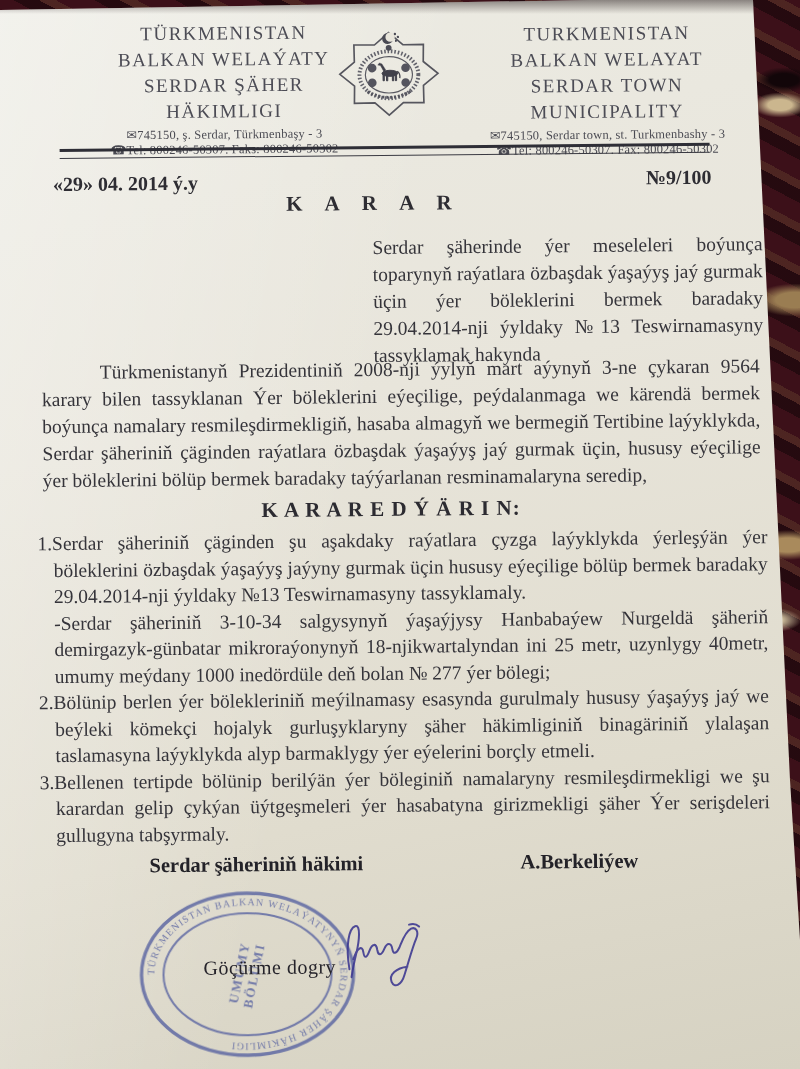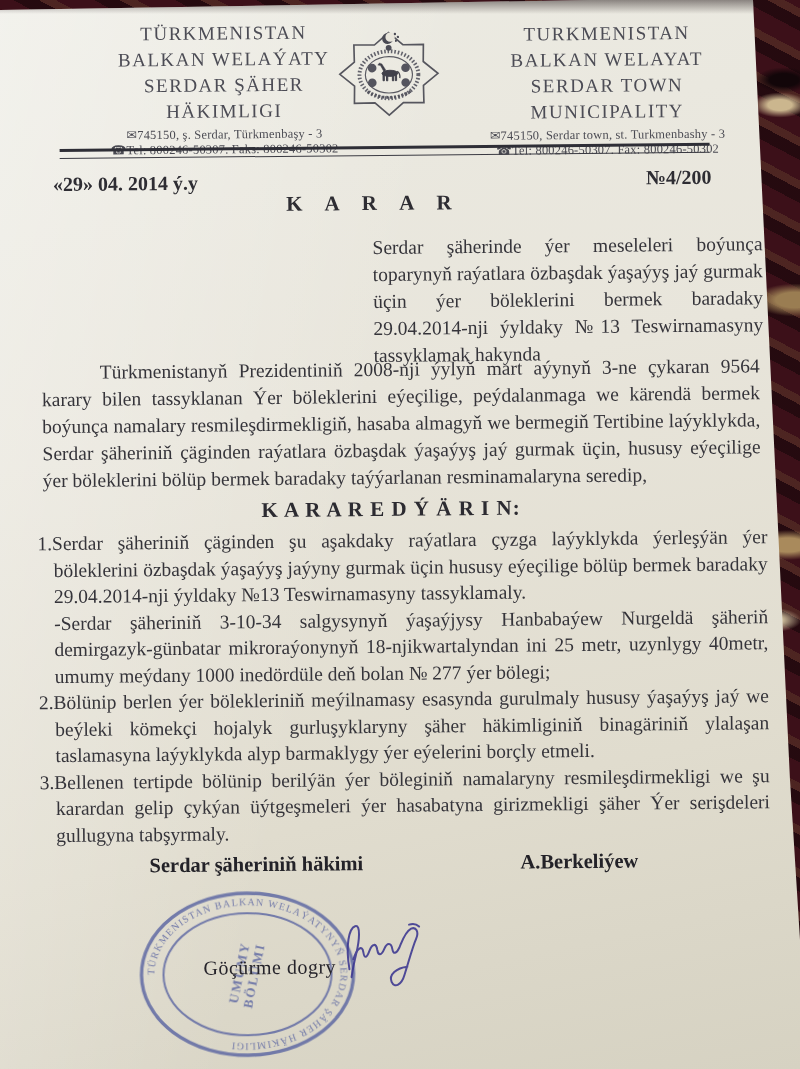--- a/index.html
+++ b/index.html
@@ -100,21 +100,21 @@
       <div class="ln">BALKAN WELAYAT</div>
       <div class="ln">SERDAR TOWN</div>
       <div class="ln">MUNICIPALITY</div>
       <div class="addr">✉745150, Serdar town, st. Turkmenbashy - 3</div>
       <div class="addr" style="margin-top:0">☎Tel: 800246-50307. Fax: 800246-50302</div>
     </div>
 
     <div class="abs rule" style="left:62px;top:149px;width:650px"></div>
 
     <div class="abs b" style="left:55px;top:173px;font-size:20px;color:#2e2d33">«29»  04.   2014 ý.y</div>
-    <div class="abs b" style="left:648px;top:172px;font-size:20px;color:#2e2d33">№4/200</div>
+    <div class="abs b" style="left:648px;top:172px;font-size:20px;color:#2e2d33">№9/100</div>
 
     <div class="abs title" style="left:288px;top:194px">K A R A R</div>
 
     <div class="abs para subject" style="left:374px;top:237px">Serdar şäherinde ýer meseleleri boýunça toparynyň raýatlara özbaşdak ýaşaýyş jaý gurmak üçin ýer böleklerini bermek baradaky 29.04.2014-nji ýyldaky №13 Teswirnamasyny tassyklamak hakynda</div>
 
     <div class="abs para preamble" style="left:42px;top:359px">Türkmenistanyň Prezidentiniň 2008-nji ýylyň mart aýynyň 3-ne çykaran 9564 karary bilen tassyklanan Ýer böleklerini eýeçilige, peýdalanmaga we kärendä bermek boýunça namalary resmileşdirmekligiň, hasaba almagyň we bermegiň Tertibine laýyklykda, Serdar şäheriniň çäginden raýatlara özbaşdak ýaşaýyş jaý gurmak üçin, hususy eýeçilige ýer böleklerini bölüp bermek baradaky taýýarlanan resminamalaryna seredip,</div>
 
     <div class="abs decision" style="left:0;top:500px">K A R A R   E D Ý Ä R I N:</div>
 
     <div class="abs items" style="left:36px;top:531px">

